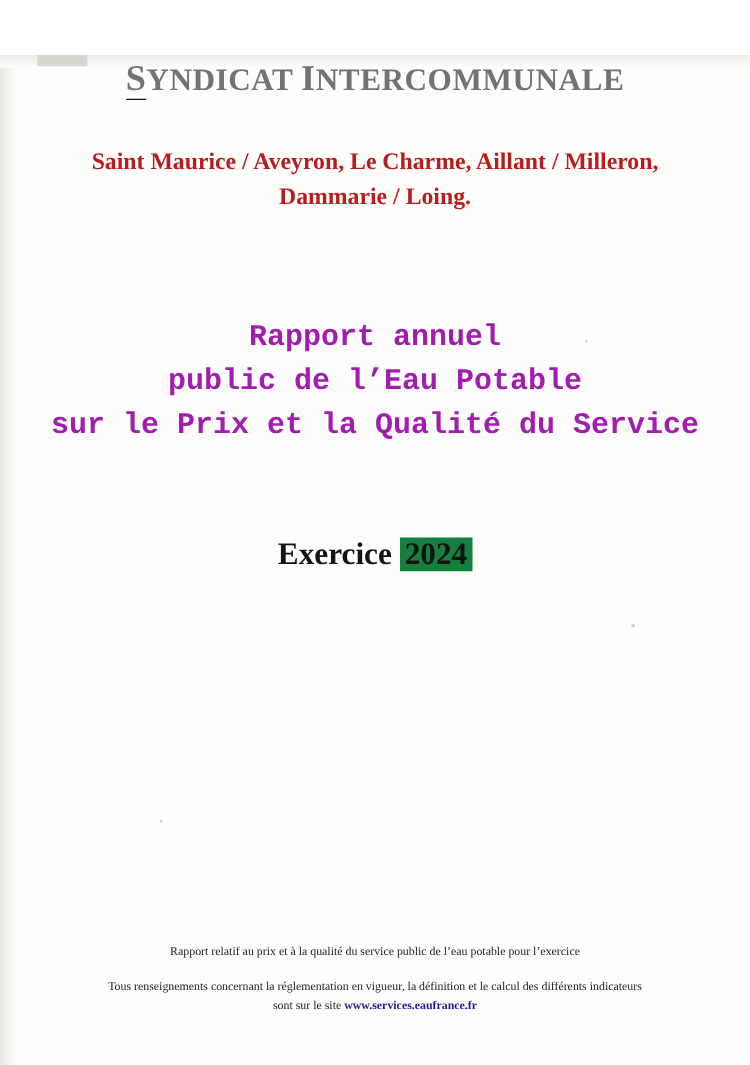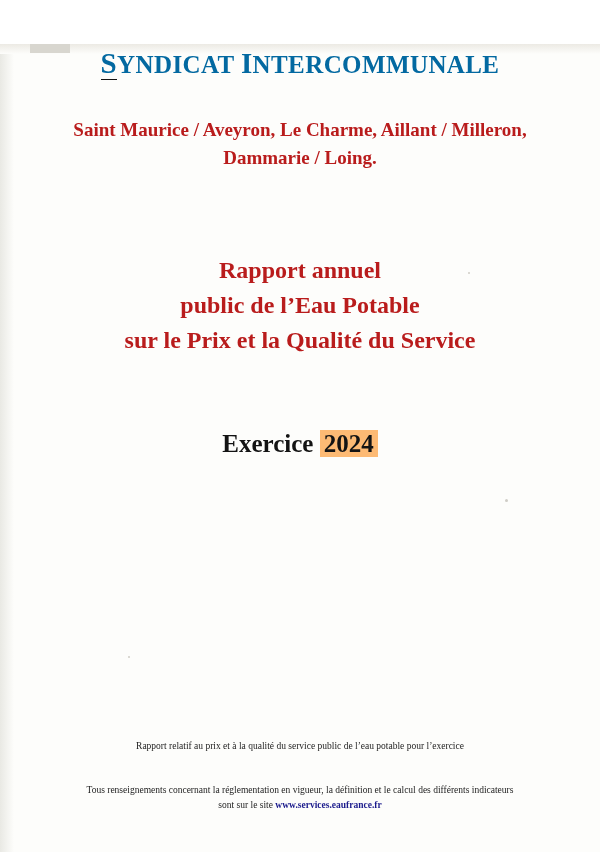--- a/index.html
+++ b/index.html
@@ -51,21 +51,21 @@
 
   .title-block {
     margin-top: 44px;
     text-align: center;
   }
   .title-line {
     font-size: 25px;
     font-weight: bold;
     letter-spacing: 0.4px;
     line-height: 1.32;
-    color: #0369a1;
+    color: #737373;
   }
   .title-line .cap {
     font-size: 29px;
   }
   .title-line.first .lead-underline {
     border-bottom: 1.5px solid #131313;
     padding-bottom: 1px;
   }
 
   .communes {
@@ -76,50 +76,51 @@
     line-height: 1.45;
     color: #b91c1c;
   }
 
   .report-title {
     margin-top: 82px;
     text-align: center;
     font-size: 24px;
     font-weight: bold;
     line-height: 1.46;
-    color: #b91c1c;
+    color: #a21caf;
+    font-family: Liberation Mono, monospace;
   }
 
   .exercice {
     margin-top: 72px;
     text-align: center;
     font-size: 25px;
     font-weight: bold;
     color: #131313;
   }
   .exercice .year {
-    background: #fdba74;
+    background: #15803d;
     padding: 0 4px;
   }
 
   .footer {
     position: absolute;
     left: 0;
     right: 0;
     bottom: 66px;
     text-align: center;
     font-size: 9.5px;
     line-height: 1.65;
     color: #1c1c1c;
     z-index: 2;
     padding: 0 60px;
     box-sizing: border-box;
   }
   .footer .para {
-    margin-bottom: 28px;
+    margin-bottom: 12px;
   }
   .footer .para:last-child {
     margin-bottom: 16px;
   }
   .footer a, .footer .link {
     color: #1b1b8c;
     font-weight: bold;
   }
   .speck {
     position: absolute;

